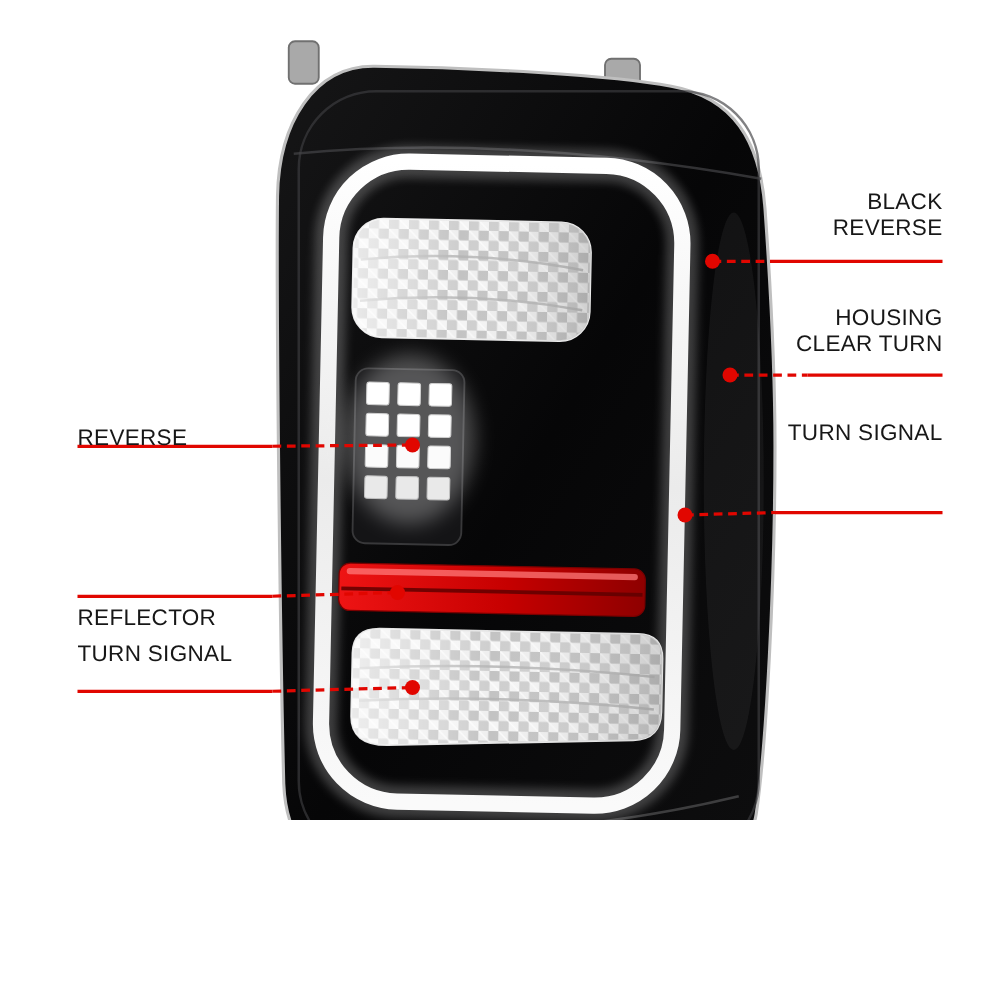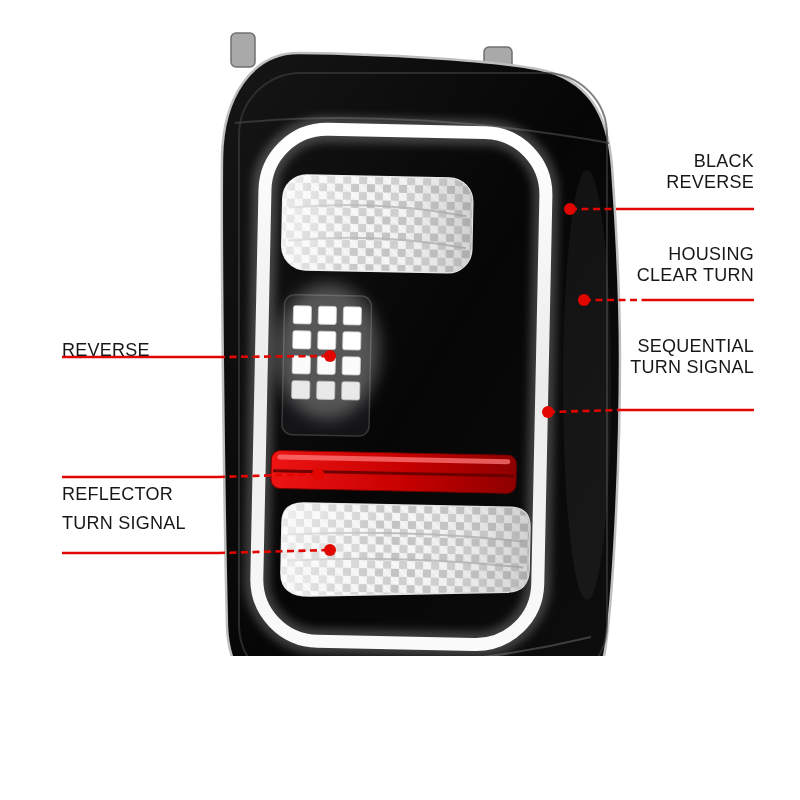--- a/index.html
+++ b/index.html
@@ -170,21 +170,20 @@
     <span>BLACK</span>
     <span>REVERSE</span>
   </div>
 
   <div class="callout right" style="right:46px;top:244px;">
     <span>HOUSING</span>
     <span>CLEAR TURN</span>
   </div>
 
   <div class="callout right" style="right:46px;top:336px;">
-    <span>SEQUENTIAL</span>
     <span>TURN SIGNAL</span>
   </div>
 
   <div class="callout left" style="left:62px;top:328px;">
     <span>REVERSE</span>
   </div>
 
   <div class="callout left" style="left:62px;top:472px;">
     <span>REFLECTOR</span>
   </div>

